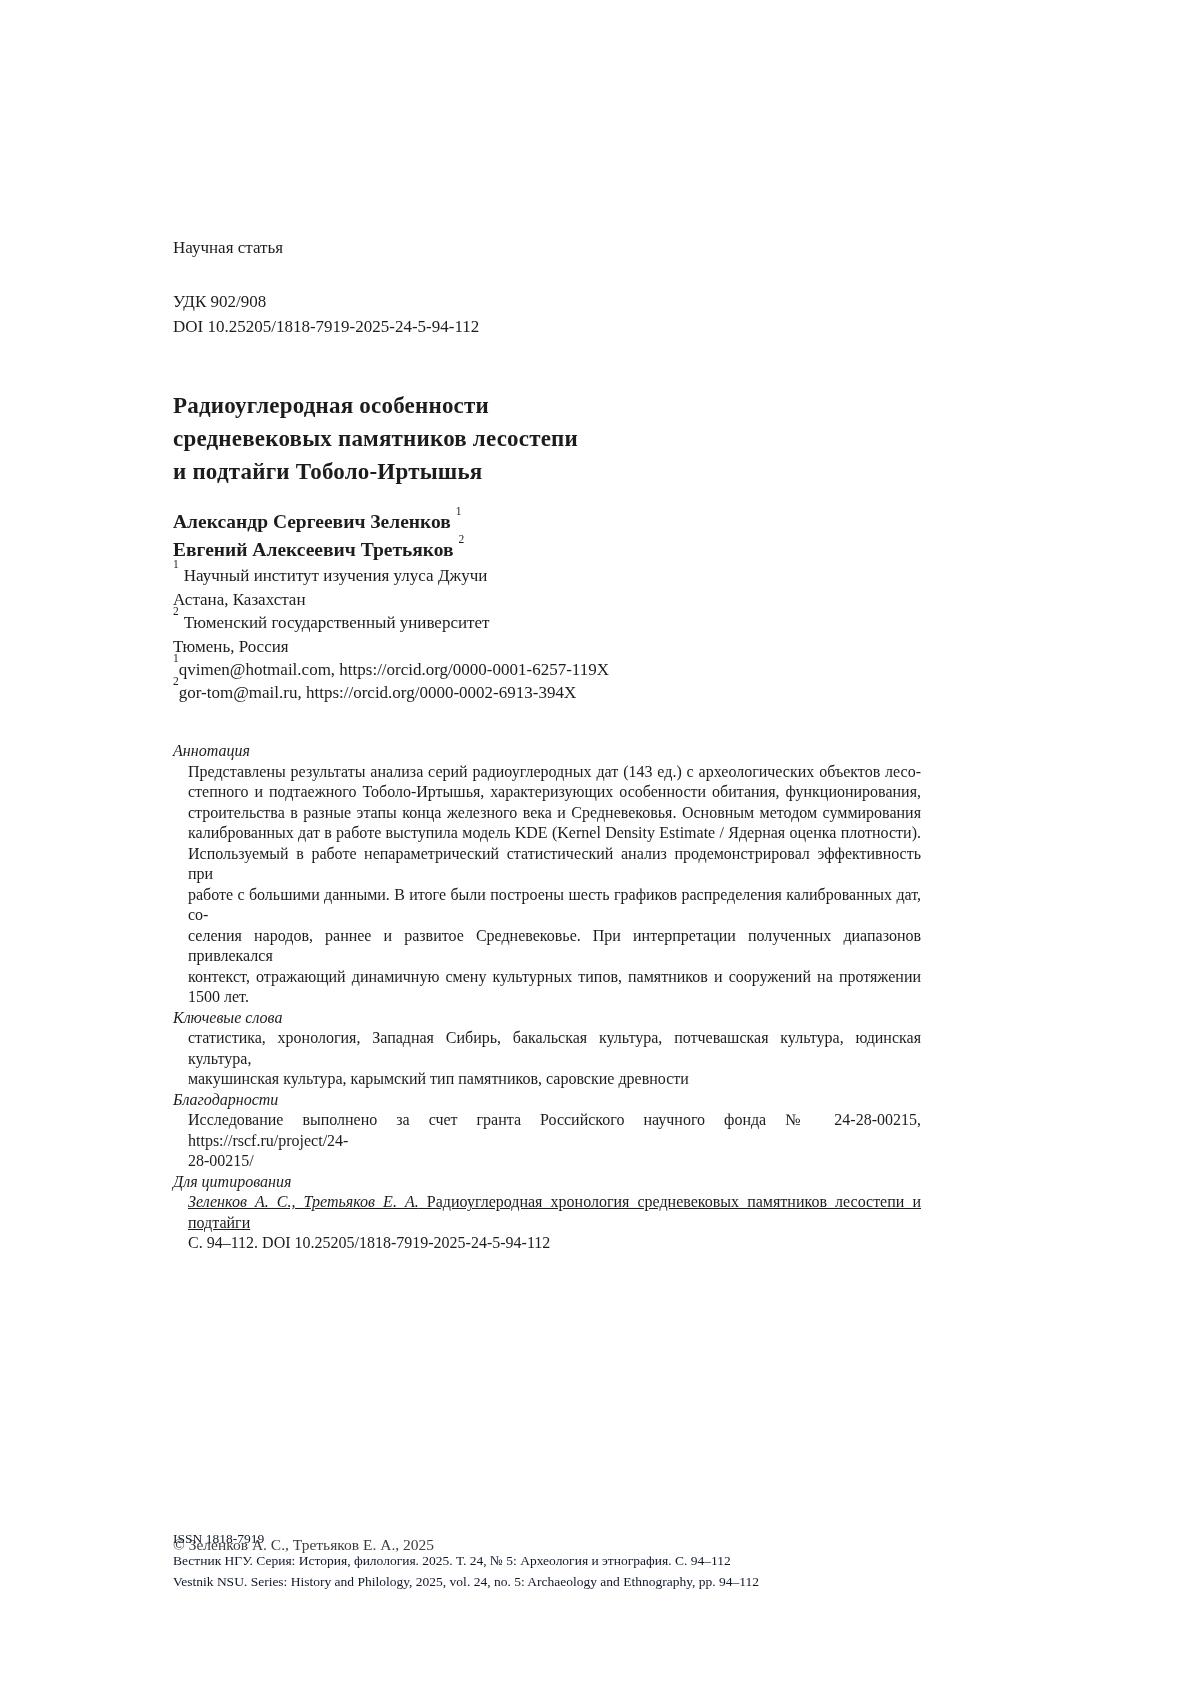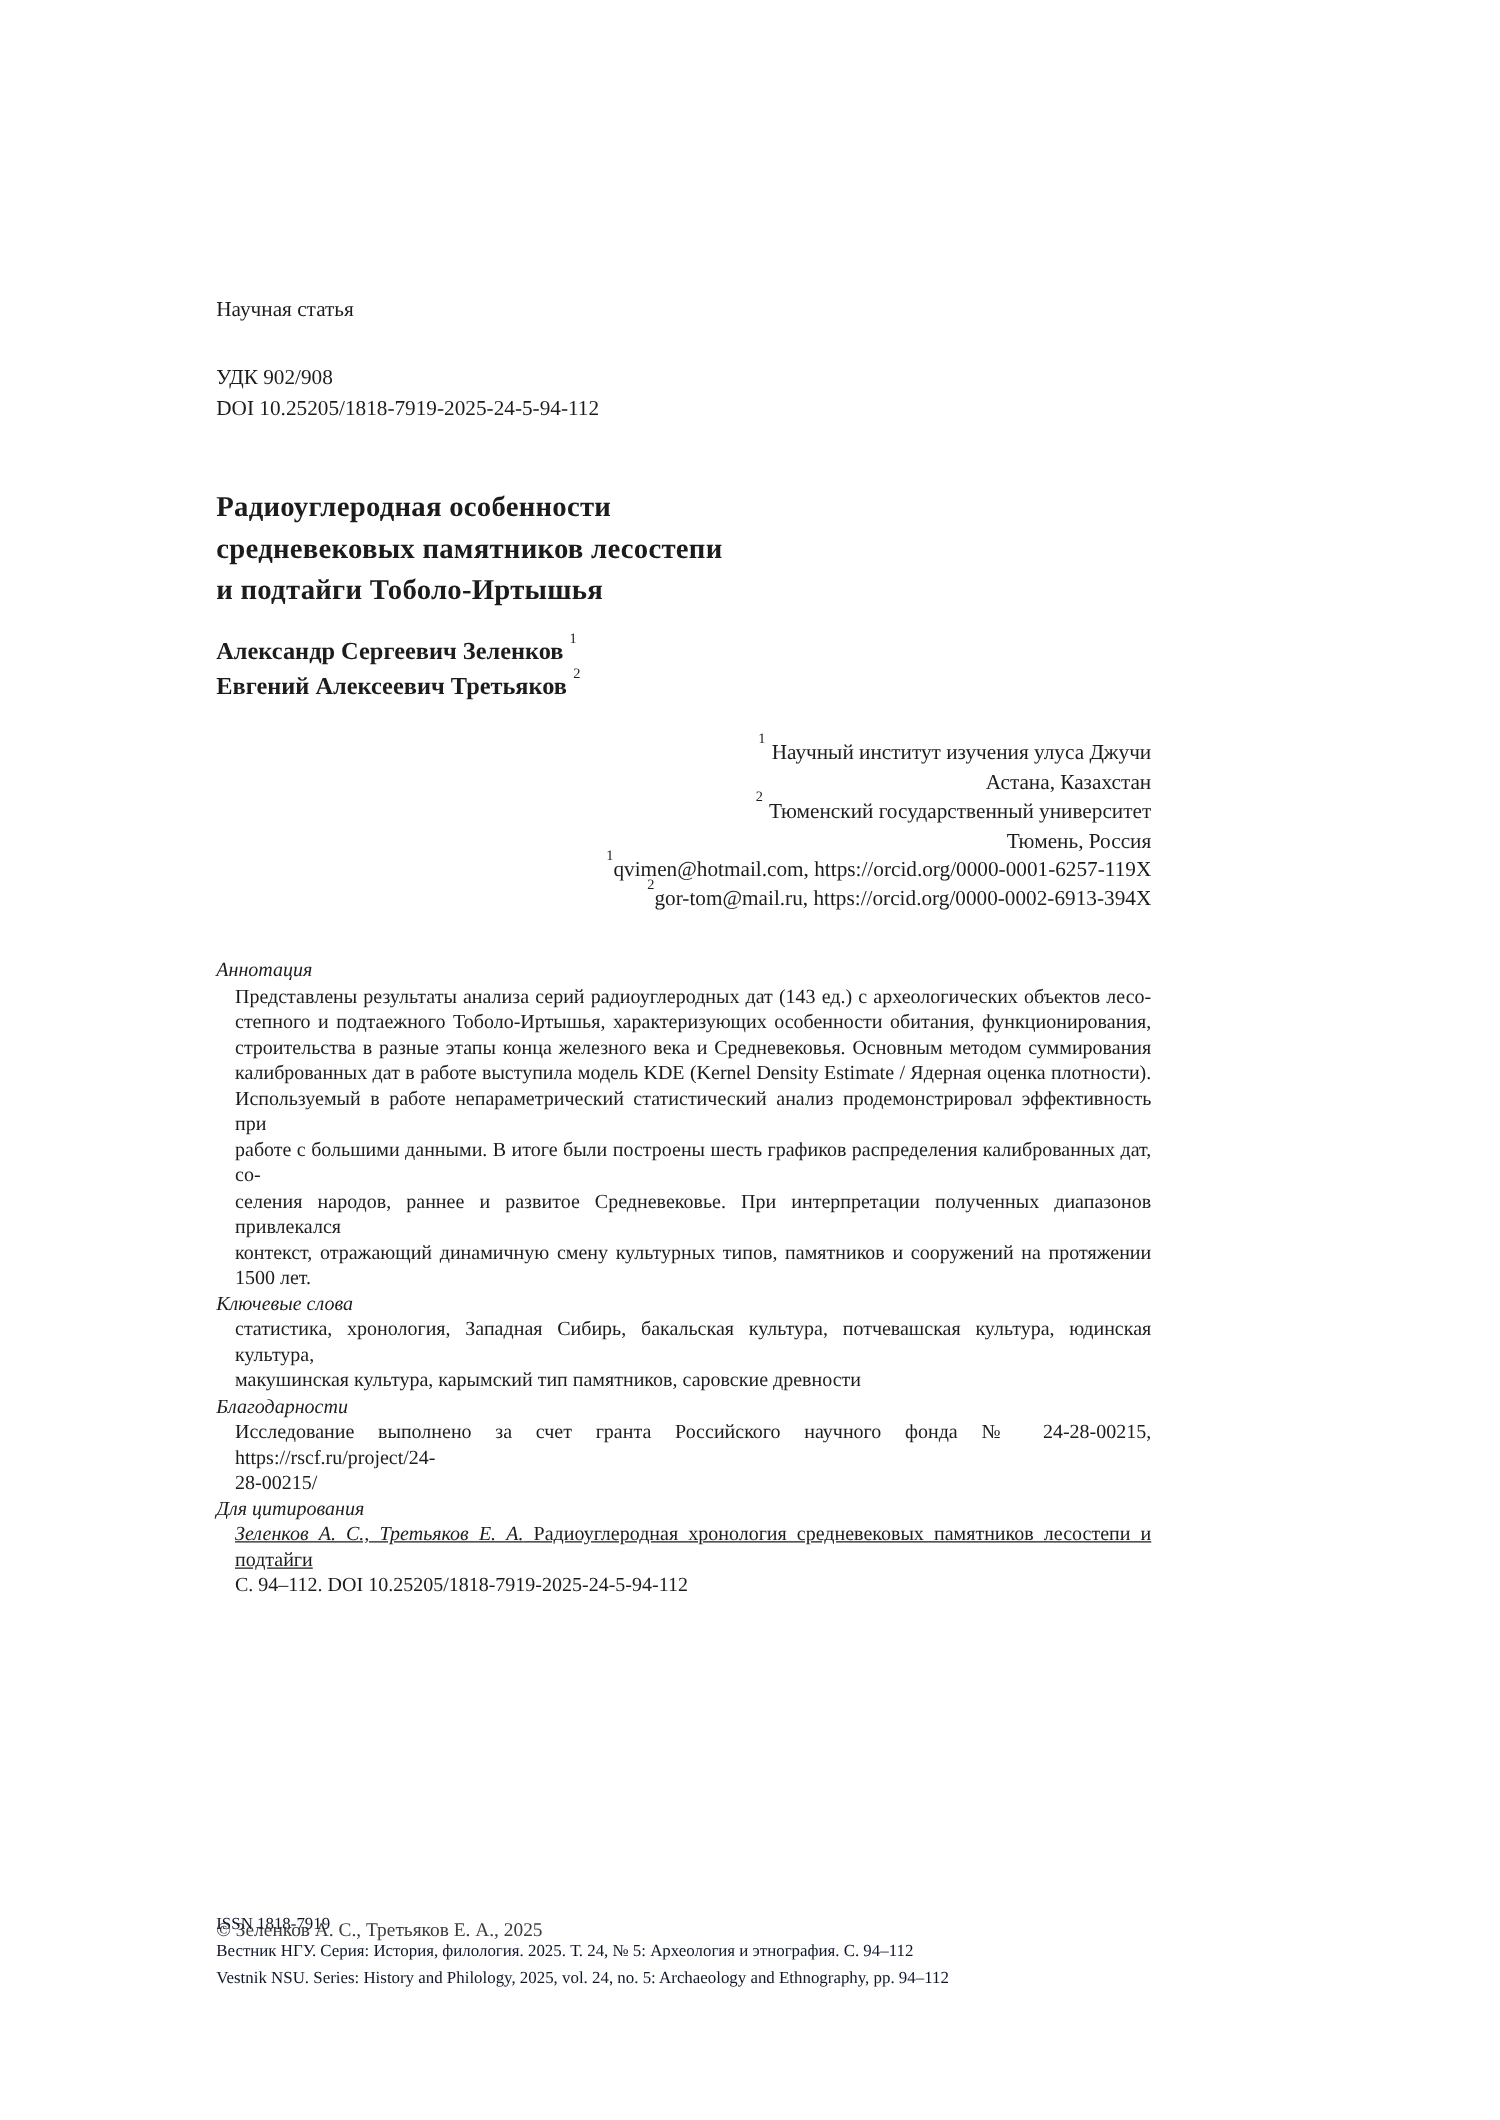--- a/index.html
+++ b/index.html
@@ -18,21 +18,21 @@
     overflow: hidden;
   }
   .article-type { font-size: 17px; line-height: 22px; }
   .udc-block { margin-top: 30px; font-size: 17px; line-height: 25px; }
   .title { margin-top: 50px; font-size: 23px; font-weight: bold; line-height: 33px; letter-spacing: 0.2px; }
   .authors { margin-top: 20px; font-size: 19.5px; font-weight: bold; line-height: 28px; }
   .authors sup, .affil sup, .contact sup {
     font-weight: normal; font-size: 11.5px; line-height: 0;
     position: relative; top: -6px;
   }
-  .affil-contacts { margin-top: 26px; font-size: 17px; line-height: 23.5px; text-align: right; }
+  .affil-contacts { font-size: 17px; line-height: 23.5px; }
   .affil sup { margin-right: 5px; }
   .contact { line-height: 23px; }
   .meta { margin-top: 37px; font-size: 16px; line-height: 20.5px; }
   .meta .label { font-style: italic; }
   .meta .body { padding-left: 15px; }
   .justify > .tline:not(:last-child) { text-align: justify; text-align-last: justify; }
   .tline { text-align: left; }
   .cit-first { text-align: justify; text-align-last: justify; text-decoration: underline; }
   .cit-first i { font-style: italic; }
   .copyright {

